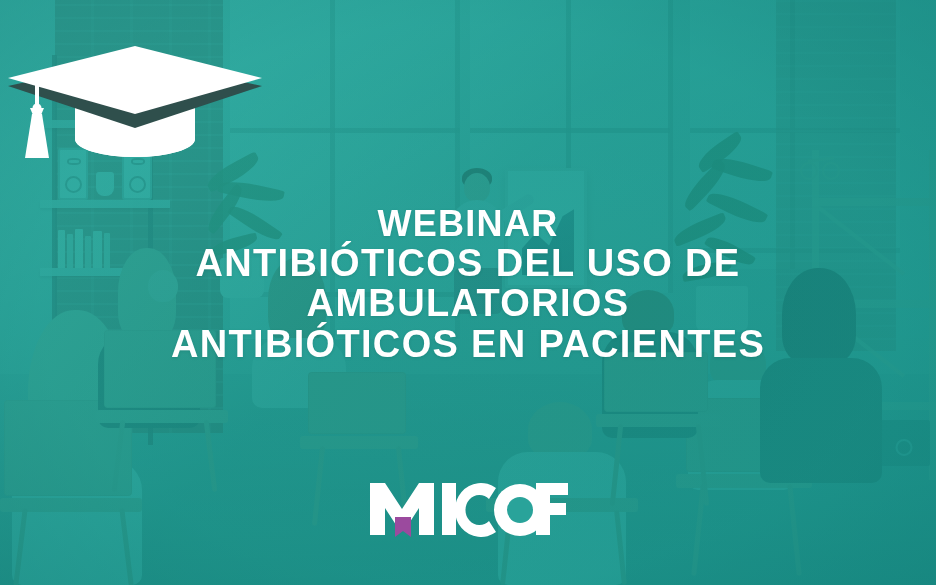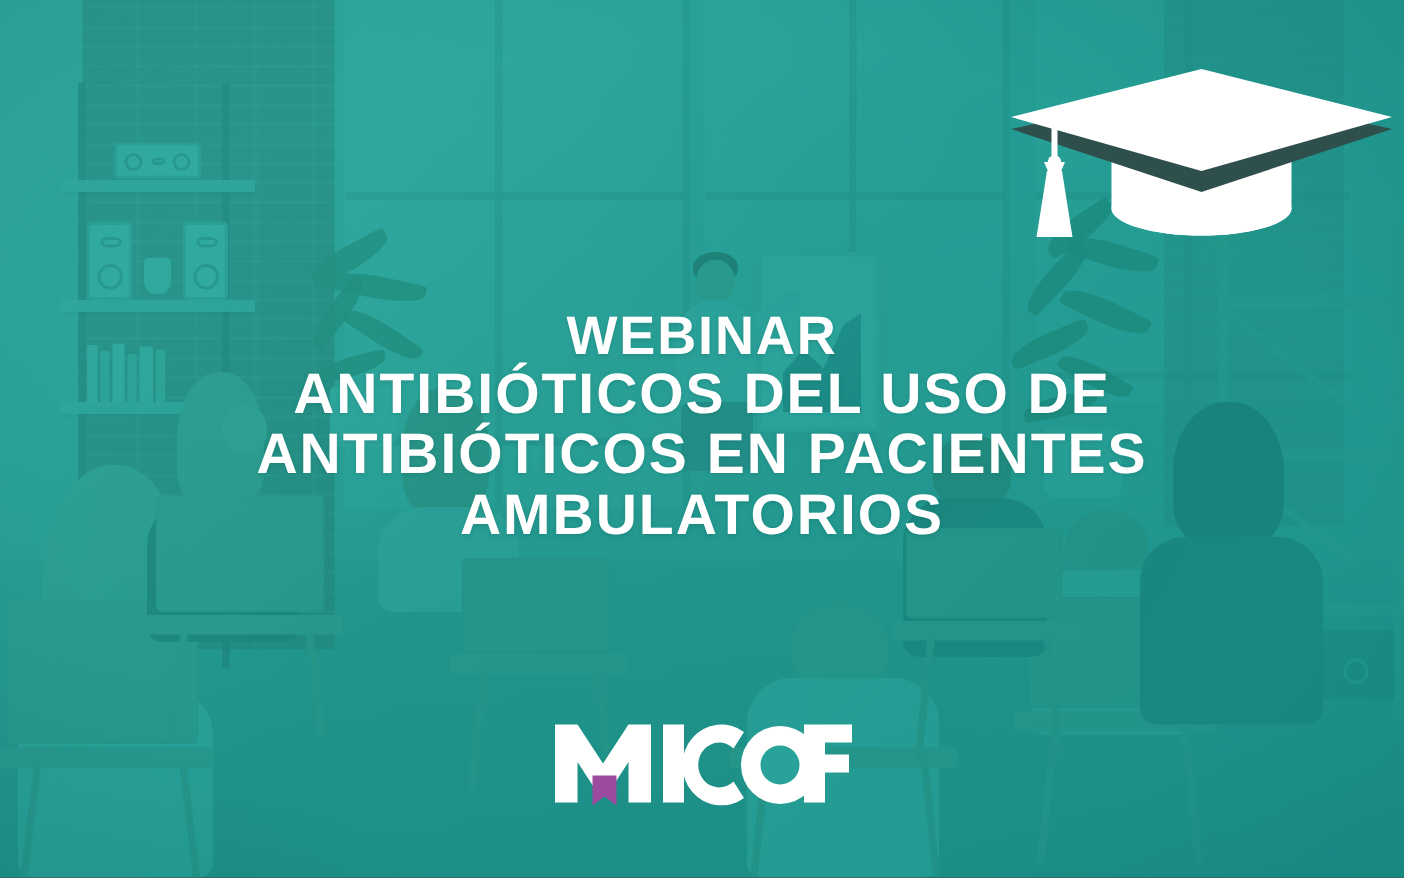--- a/index.html
+++ b/index.html
@@ -78,21 +78,21 @@
   .chair .seatback{position:absolute;background:#cdbb94;border-radius:4px;box-shadow:inset 0 0 0 1px rgba(0,0,0,.08);}
   .chair .seat{position:absolute;background:#cfbd96;border-radius:3px;}
   .chair .leg{position:absolute;background:#c4b18a;width:5px;border-radius:3px;}
 
   
   .tint{position:absolute;inset:0;background:#23a79c;mix-blend-mode:multiply;opacity:.80;}
   .tint2{position:absolute;inset:0;background:linear-gradient(135deg, rgba(60,200,186,.55) 0%, rgba(28,160,150,.62) 45%, rgba(22,150,142,.70) 100%);}
   .vignette{position:absolute;inset:0;background:radial-gradient(ellipse at 50% 52%, rgba(26,150,142,.05) 0%, rgba(26,150,142,.28) 65%, rgba(20,130,124,.45) 100%);}
 
   
-  .content{position:absolute;inset:0;display:flex;flex-direction:column;align-items:flex-end;}
+  .content{position:absolute;inset:0;display:flex;flex-direction:column;align-items:flex-start;}
 
   
   .cap{position:relative;width:270px;height:125px;margin-top:42px;}
   .cap svg{display:block;width:100%;height:100%;}
 
   
   .titles{margin-top:38px;width:100%;text-align:center;}
   .t-line{
     color:#ffffff;
     font-weight:700;
@@ -310,22 +310,22 @@
         <path d="M30 66 h14 l-3 7 h-8 z" fill="#FFFFFF"></path>
         <circle cx="37" cy="66" r="4.5" fill="#FFFFFF"></circle>
 
         <path d="M32 72 h10 l7 44 h-24 z" fill="#FFFFFF"></path>
       </svg>
     </div>
 
     <div class="titles">
       <div class="t-line t-webinar">WEBINAR</div>
       <div class="t-line t-big">ANTIBIÓTICOS DEL USO DE</div>
+      <div class="t-line t-big">AMBULATORIOS</div>
       <div class="t-line t-big">ANTIBIÓTICOS EN PACIENTES</div>
-      <div class="t-line t-big">AMBULATORIOS</div>
     </div>
 
     <div class="logo">
       <svg width="200" height="56" viewBox="0 0 200 56" xmlns="http://www.w3.org/2000/svg" role="img">
 
         <path d="M2 2 h15 l17 26 l17 -26 h15 v52 h-15 v-27 l-13 20 h-8 l-13 -20 v27 h-15 z" fill="#FFFFFF"></path>
 
         <path d="M27 36 h16 v20 l-8 -6 l-8 6 z" fill="#9B4A9E"></path>
 
         <rect x="74" y="2" width="14" height="52" fill="#FFFFFF"></rect>

